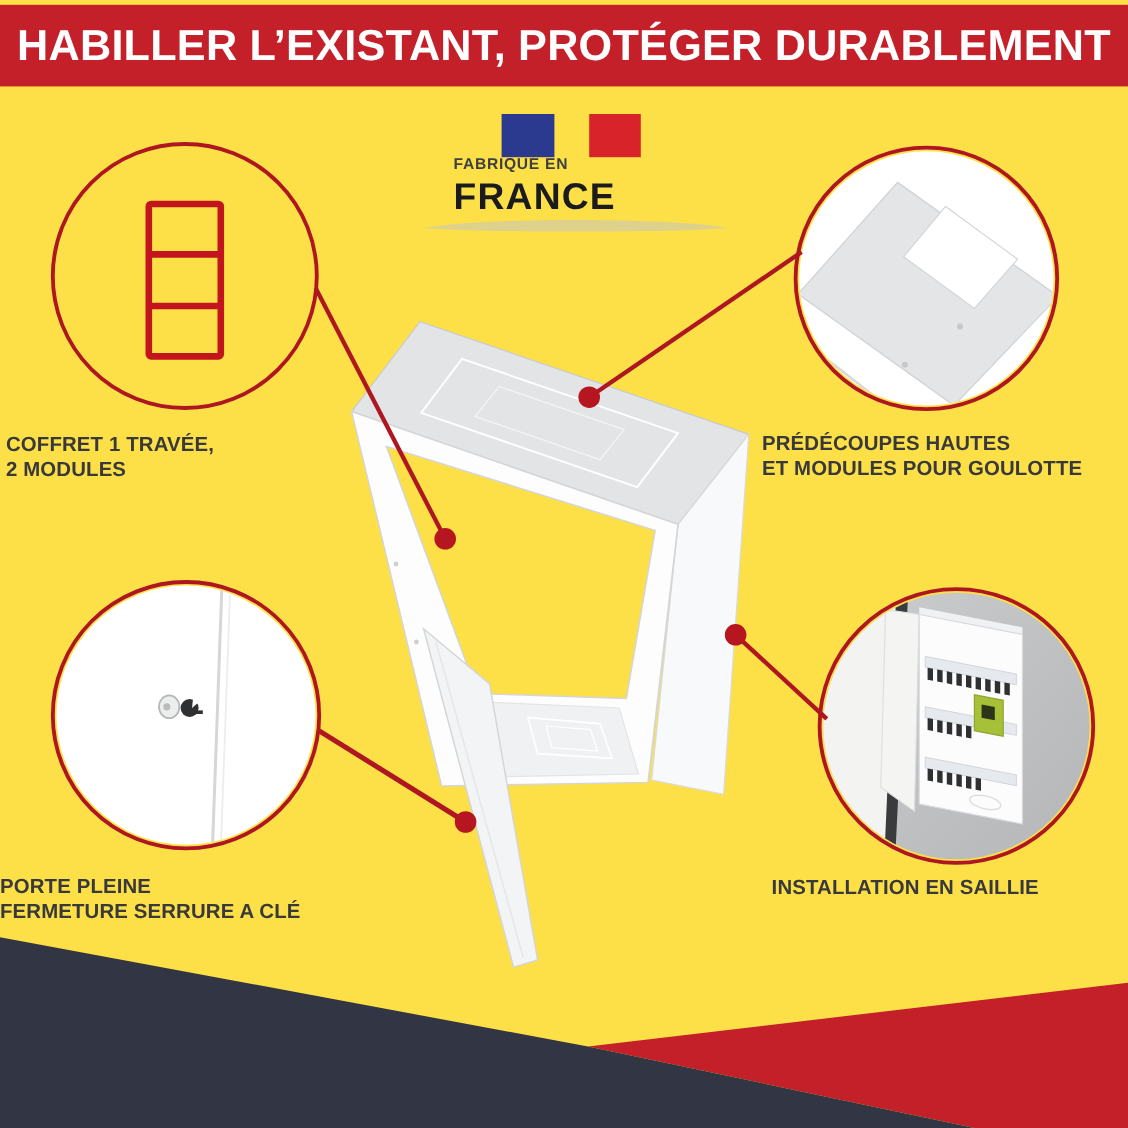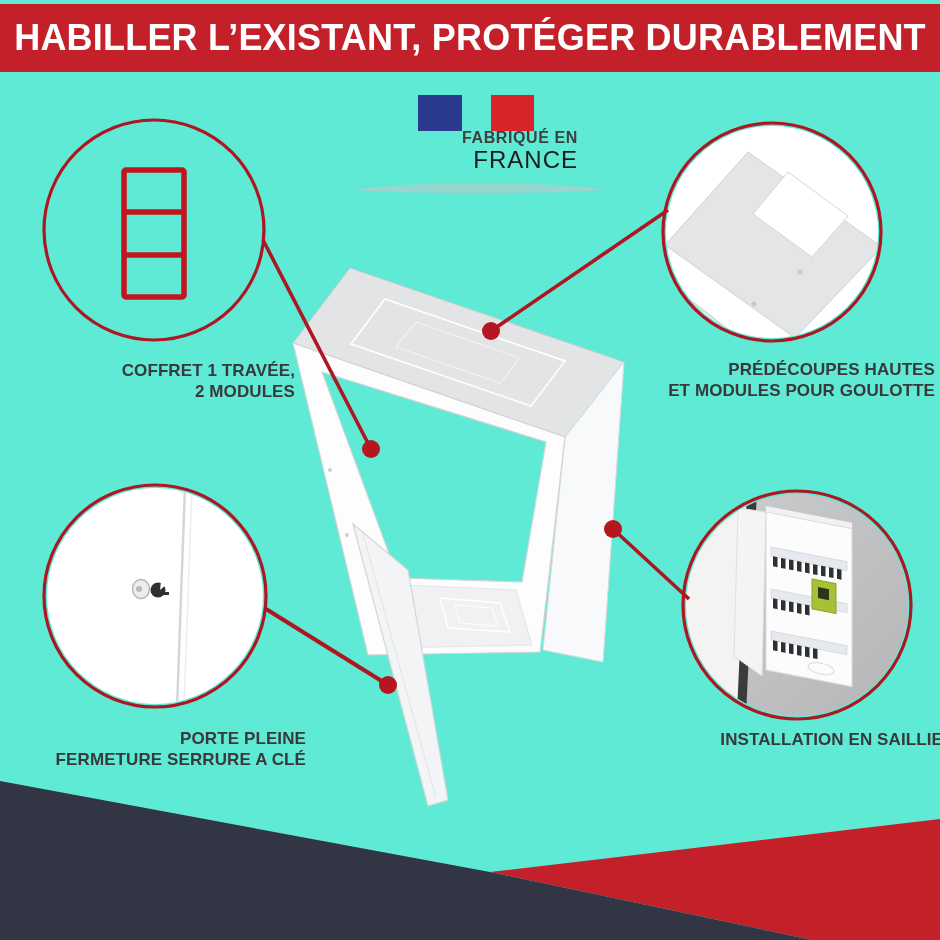--- a/index.html
+++ b/index.html
@@ -1,39 +1,39 @@
 <!DOCTYPE html>
 <html><head>
 <meta charset="utf-8">
 <style>
   html,body{margin:0;padding:0;background:#ffffff;}
   .stage{
-    position:relative;width:940px;height:940px;background:#5eead4;overflow:hidden;
+    position:relative;width:940px;height:940px;background:#fde047;overflow:hidden;
     font-family:"Liberation Sans", sans-serif;
   }
   .banner{
     position:absolute;left:0;top:4px;width:940px;height:68px;background:#c4202a;
     display:flex;align-items:center;justify-content:center;
   }
   .banner span{
     color:#ffffff;font-weight:700;font-size:36px;letter-spacing:.2px;white-space:nowrap;
   }
   .flag-sq{position:absolute;top:95px;height:36px;}
   .flag-blue{left:418px;width:44px;background:#2b3a8f;}
   .flag-red{left:491px;width:43px;background:#d8232a;}
   .badge-top{
-    position:absolute;left:378px;top:129px;width:200px;text-align:right;
-    font-size:16px;font-weight:600;color:#3f3f41;letter-spacing:.6px;white-space:nowrap;
+    position:absolute;left:378px;top:129px;width:200px;text-align:left;
+    font-size:13px;font-weight:600;color:#3f3f41;letter-spacing:.6px;white-space:nowrap;
   }
   .badge-bottom{
-    position:absolute;left:378px;top:146px;width:200px;text-align:right;
-    font-size:24px;font-weight:400;color:#1b1b1d;letter-spacing:1px;white-space:nowrap;
+    position:absolute;left:378px;top:146px;width:200px;text-align:left;
+    font-size:31px;font-weight:700;color:#1b1b1d;letter-spacing:1px;white-space:nowrap;
   }
   .label{
-    position:absolute;text-align:right;font-weight:700;font-size:17px;line-height:21px;
+    position:absolute;text-align:left;font-weight:700;font-size:17px;line-height:21px;
     color:#39393b;letter-spacing:.1px;white-space:nowrap;
   }
   .label span{display:block;}
   .lbl-coffret{left:5px;top:360px;width:290px;}
   .lbl-predec{left:635px;top:359px;width:300px;}
   .lbl-porte{left:0px;top:728px;width:306px;}
   .lbl-install{left:643px;top:729px;width:300px;}
   svg.art{position:absolute;left:0;top:0;}
 </style>
 </head>

